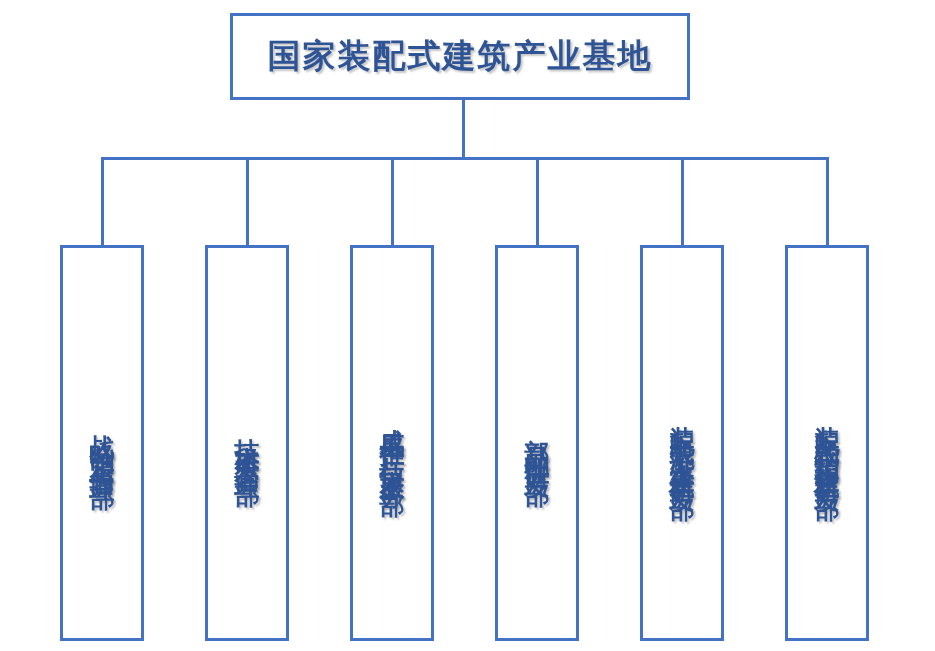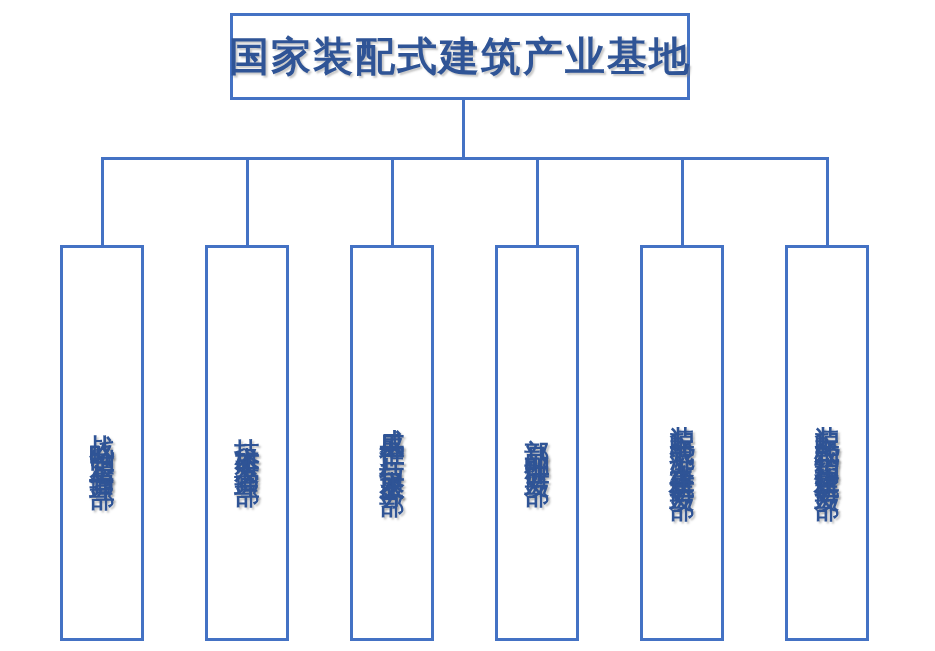--- a/index.html
+++ b/index.html
@@ -24,21 +24,21 @@
     position: absolute;
     left: 230px; top: 13px;
     width: 460px; height: 87px;
     border: 3px solid var(--border);
     background: var(--bg);
     display: flex;
     align-items: center;
     justify-content: center;
   }
   .root-label {
-    font-size: 40px;
+    font-size: 33px;
     font-weight: bold;
     letter-spacing: 2px;
     color: var(--text);
     text-shadow: 2px 2px 2px rgba(130,130,130,0.45);
     white-space: nowrap;
   }
   
   .line {
     position: absolute;
     background: var(--border);

